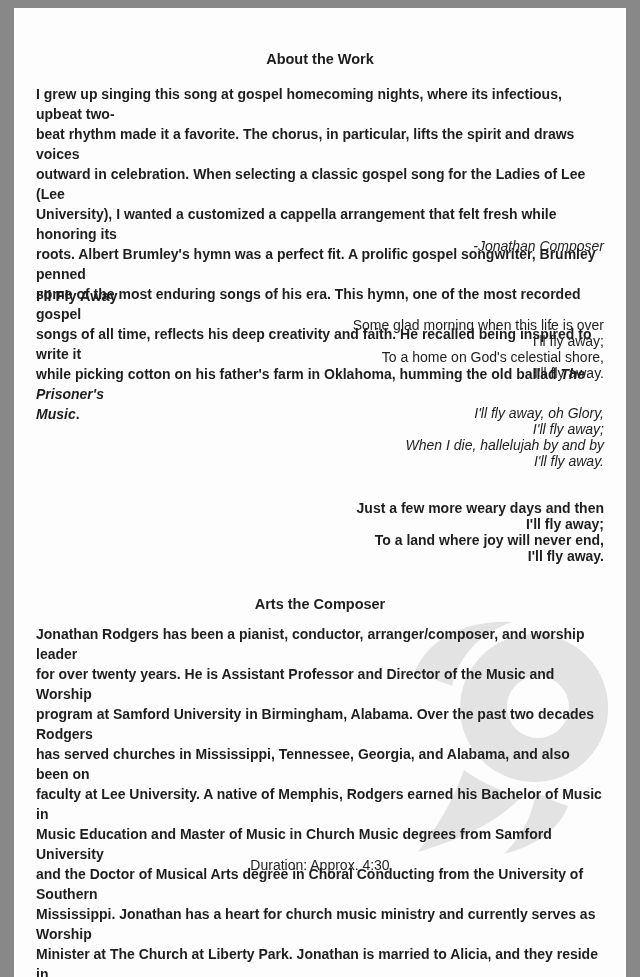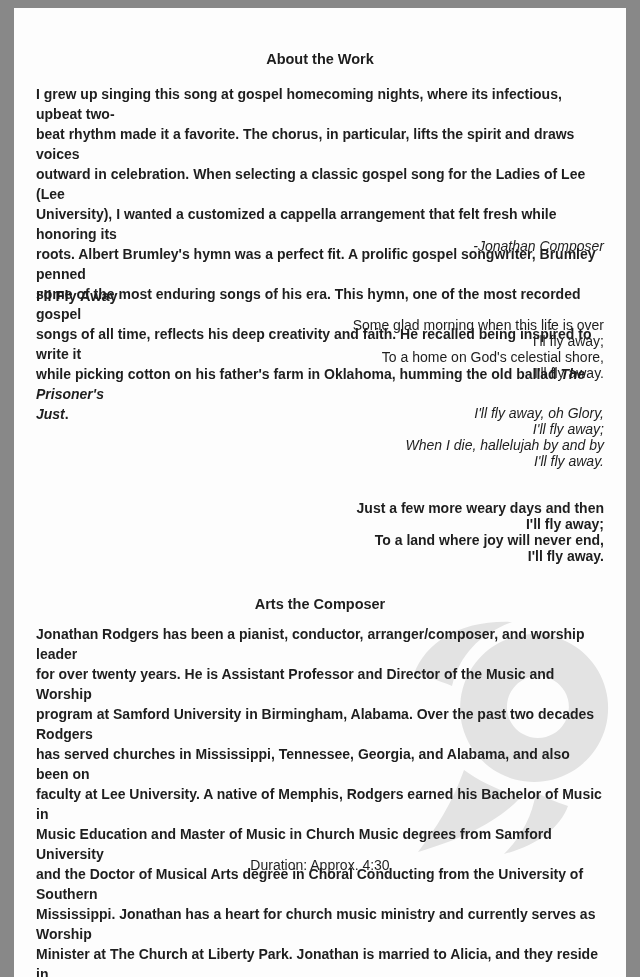--- a/index.html
+++ b/index.html
@@ -40,21 +40,21 @@
 
   <h1 class="abs center heading" style="top:42px;">About the Work</h1>
 
   <p class="abs para" style="top:76px;"><span class="pre">I grew up singing this song at gospel homecoming nights, where its infectious, upbeat two-
 beat rhythm made it a favorite. The chorus, in particular, lifts the spirit and draws voices
 outward in celebration. When selecting a classic gospel song for the Ladies of Lee (Lee
 University), I wanted a customized a cappella arrangement that felt fresh while honoring its
 roots. Albert Brumley's hymn was a perfect fit. A prolific gospel songwriter, Brumley penned
 some of the most enduring songs of his era. This hymn, one of the most recorded gospel
 songs of all time, reflects his deep creativity and faith. He recalled being inspired to write it
-while picking cotton on his father's farm in Oklahoma, humming the old ballad </span><i>The Prisoner's</i><br><i>Just</i><span>.</span></p>
+while picking cotton on his father's farm in Oklahoma, humming the old ballad </span><i>The Prisoner's</i><br><i>Music</i><span>.</span></p>
 
   <div class="abs right attribution" style="top:229px;">-Jonathan Composer</div>
 
   <h2 class="abs heading" style="top:279px;">I'll Fly Away</h2>
 
   <div class="abs stanza" style="top:309px;">Some glad morning when this life is over
 I'll fly away;
 To a home on God's celestial shore,
 I'll fly away.</div>
 

